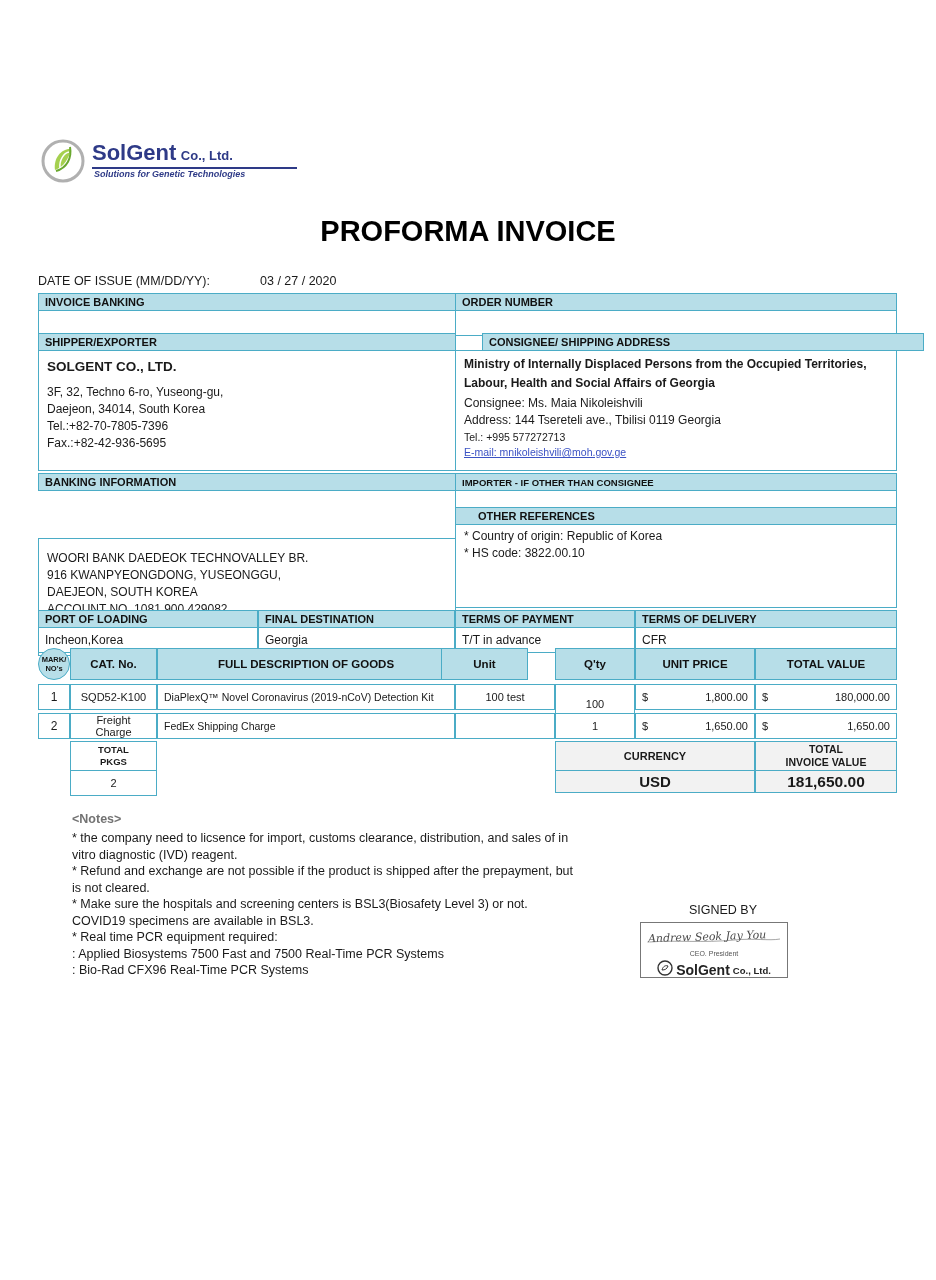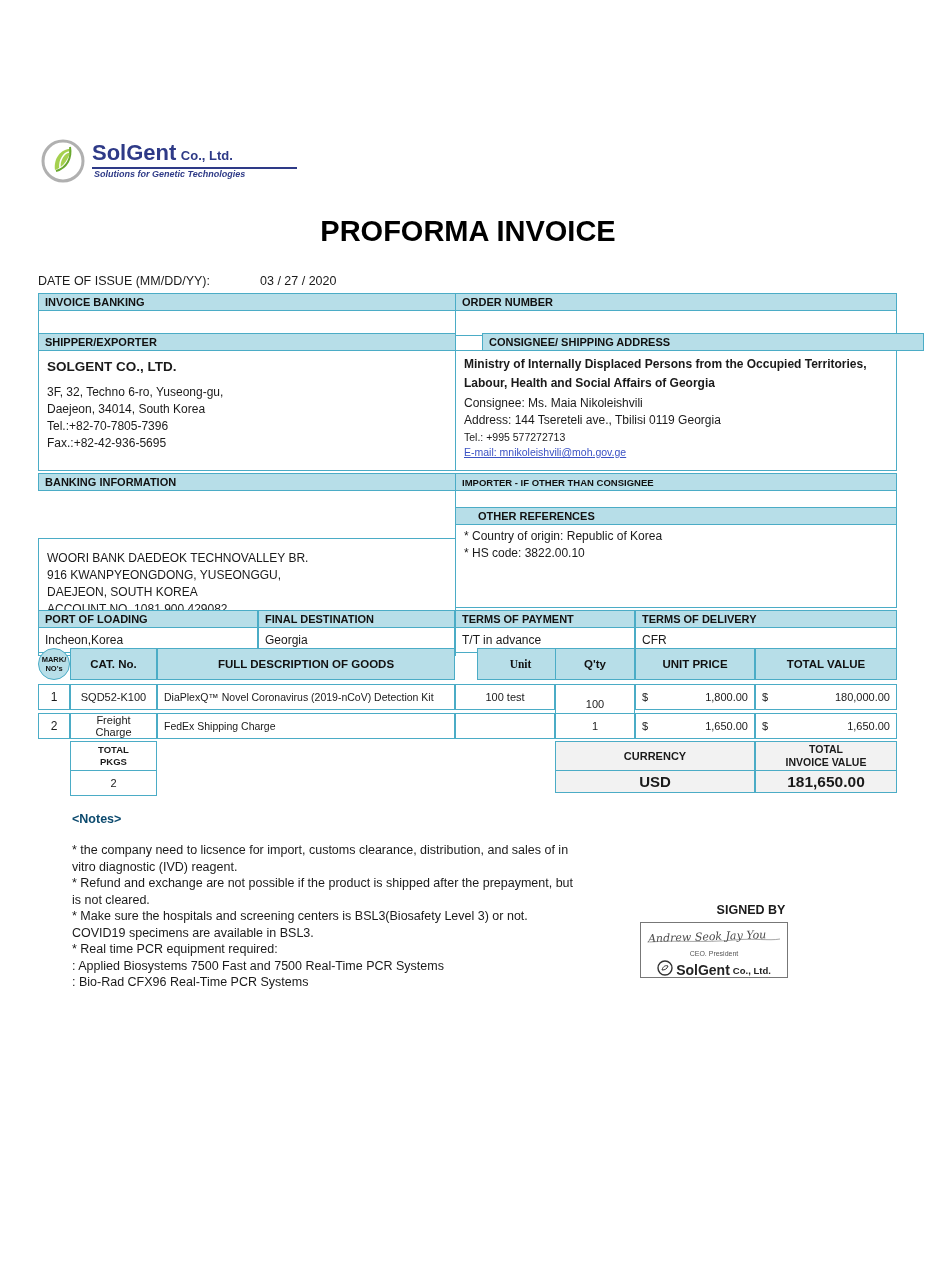--- a/index.html
+++ b/index.html
@@ -89,21 +89,21 @@
   <div class="abs hdr" style="left:635px; top:610px; width:262px; height:18px;">TERMS OF DELIVERY</div>
   <div class="abs cell" style="left:38px;  top:627px; width:220px; height:19px;">Incheon,Korea</div>
   <div class="abs cell" style="left:258px; top:627px; width:197px; height:19px;">Georgia</div>
   <div class="abs cell" style="left:455px; top:627px; width:180px; height:19px;">T/T in advance</div>
   <div class="abs cell" style="left:635px; top:627px; width:262px; height:19px;">CFR</div>
 
   <div class="abs hdr prelines center" style="left:38px;  top:648px; width:32px;  height:32px; font-size:7.5px; justify-content:center;border-radius:16px;">MARK/
 NO's</div>
   <div class="abs hdr center" style="left:70px;  top:648px; width:87px;  height:32px; font-size:11.5px;">CAT. No.</div>
   <div class="abs hdr center" style="left:157px; top:648px; width:298px; height:32px; font-size:11.5px;">FULL DESCRIPTION OF GOODS</div>
-  <div class="abs hdr center" style="left:477px; top:648px; width:87px; height:32px; font-size:11.5px;font-family:Liberation Serif, serif;">Unit</div>
+  <div class="abs hdr center" style="left:441px; top:648px; width:87px; height:32px; font-size:11.5px;">Unit</div>
   <div class="abs hdr center" style="left:555px; top:648px; width:80px;  height:32px; font-size:11.5px;">Q'ty</div>
   <div class="abs hdr center" style="left:635px; top:648px; width:120px; height:32px; font-size:11.5px;">UNIT PRICE</div>
   <div class="abs hdr center" style="left:755px; top:648px; width:142px; height:32px; font-size:11.5px;">TOTAL VALUE</div>
 
   <div>
     <div class="abs cell center" style="left:38px;  top:684px; width:32px;  height:26px;">1</div>
     <div class="abs cell center" style="left:70px;  top:684px; width:87px;  height:26px; font-size:11px;">SQD52-K100</div>
     <div class="abs cell" style="left:157px; top:684px; width:298px; height:26px; font-size:10.5px;">DiaPlexQ™ Novel Coronavirus (2019-nCoV) Detection Kit</div>
     <div class="abs cell center" style="left:455px; top:684px; width:100px; height:26px; font-size:11px;">100 test</div>
     <div class="abs cell center" style="left:555px; top:684px; width:80px;  height:39px; font-size:11px;">100</div>
@@ -137,30 +137,30 @@
 PKGS</div>
   <div class="abs cell center" style="left:70px; top:770px; width:87px; height:22px; font-size:11px;">2</div>
 
   <div class="abs graycell" style="left:555px; top:741px; width:200px; height:30px; font-size:11px; font-weight:bold;">CURRENCY</div>
   <div class="abs graycell prelines" style="left:755px; top:741px; width:142px; height:30px; font-size:10.5px; font-weight:bold;">TOTAL
 INVOICE VALUE</div>
   <div class="abs graycell" style="left:555px; top:770px; width:200px; height:23px; font-size:15px; font-weight:bold;">USD</div>
   <div class="abs graycell" style="left:755px; top:770px; width:142px; height:23px; font-size:15.5px; font-weight:bold;">181,650.00</div>
 
   <div class="abs" style="left:72px; top:812px; width:520px;">
-    <div style="color:#0c4a6e; font-weight:bold; font-size:12.5px; margin-bottom:16px;">&lt;Notes&gt;</div>
+    <div style="color:#737373; font-weight:bold; font-size:12.5px; margin-bottom:4px;">&lt;Notes&gt;</div>
     <div class="notes-line">* the company need to licsence for import, customs clearance, distribution, and sales of in vitro diagnostic (IVD) reagent.</div>
     <div class="notes-line">* Refund and exchange are not possible if the product is shipped after the prepayment, but is not cleared.</div>
     <div class="notes-line">* Make sure the hospitals and screening centers is BSL3(Biosafety Level 3) or not. COVID19 specimens are available in BSL3.</div>
     <div class="notes-line">* Real time PCR equipment required:</div>
     <div class="notes-line">: Applied Biosystems 7500 Fast and  7500 Real-Time PCR Systems</div>
     <div class="notes-line">: Bio-Rad CFX96 Real-Time PCR Systems</div>
   </div>
 
-  <div class="abs" style="left:676px; top:903px; width:150px; text-align:center; font-size:12.5px; font-weight:bold;">SIGNED BY</div>
+  <div class="abs" style="left:648px; top:903px; width:150px; text-align:center; font-size:12.5px; font-weight:normal;">SIGNED BY</div>
   <div class="abs" style="left:640px; top:922px; width:148px; height:56px; border:1px solid #777; background:#fff; text-align:center; padding-top:3px;">
     <svg width="140" height="20" viewBox="0 0 140 20">
       <text x="4" y="14" font-family="DejaVu Serif, serif" font-style="italic" font-size="11" fill="#4a4a4a" transform="rotate(-2 70 10)">Andrew Seok   Jay You</text>
       <path d="M6,16 C30,14 60,17 90,14 C110,12 125,15 136,13" fill="none" stroke="#6a6a6a" stroke-width="0.6"></path>
     </svg>
     <div style="font-size:7px; color:#555; line-height:8px;">CEO. President</div>
     <div style="margin-top:2px; display:flex; align-items:center; justify-content:center; gap:3px;">
       <span>
         <svg width="16" height="16" viewBox="0 0 16 16">
           <circle cx="8" cy="8" r="7" fill="none" stroke="#333" stroke-width="1.4"></circle>

